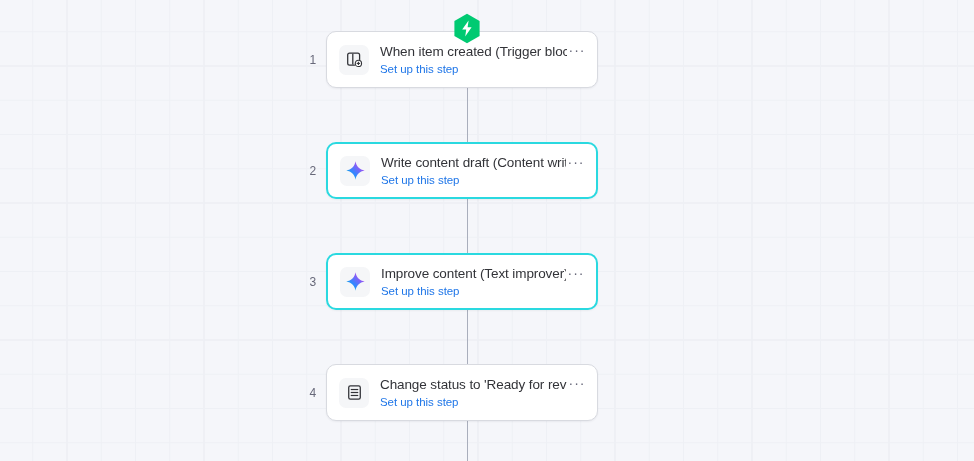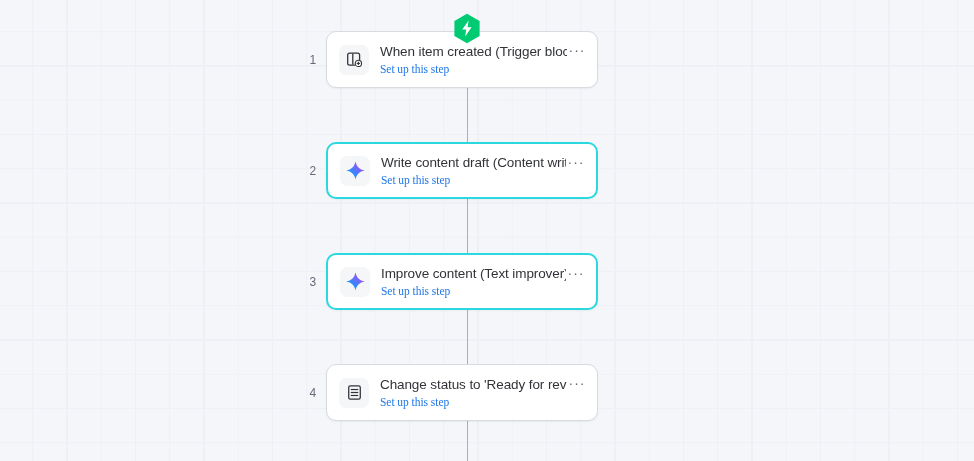--- a/index.html
+++ b/index.html
@@ -125,21 +125,20 @@
     letter-spacing: -0.1px;
   }
 
   .card-subtitle {
     font-size: 11.5px;
     color: #1f76e8;
     line-height: 15px;
     margin-top: 2px;
     cursor: pointer;
     letter-spacing: -0.05px;
-    font-family: Liberation Serif, serif;
   }
 
   .card-menu {
     flex: 0 0 auto;
     width: 20px;
     height: 20px;
     display: flex;
     align-items: center;
     justify-content: center;
     color: #676879;

